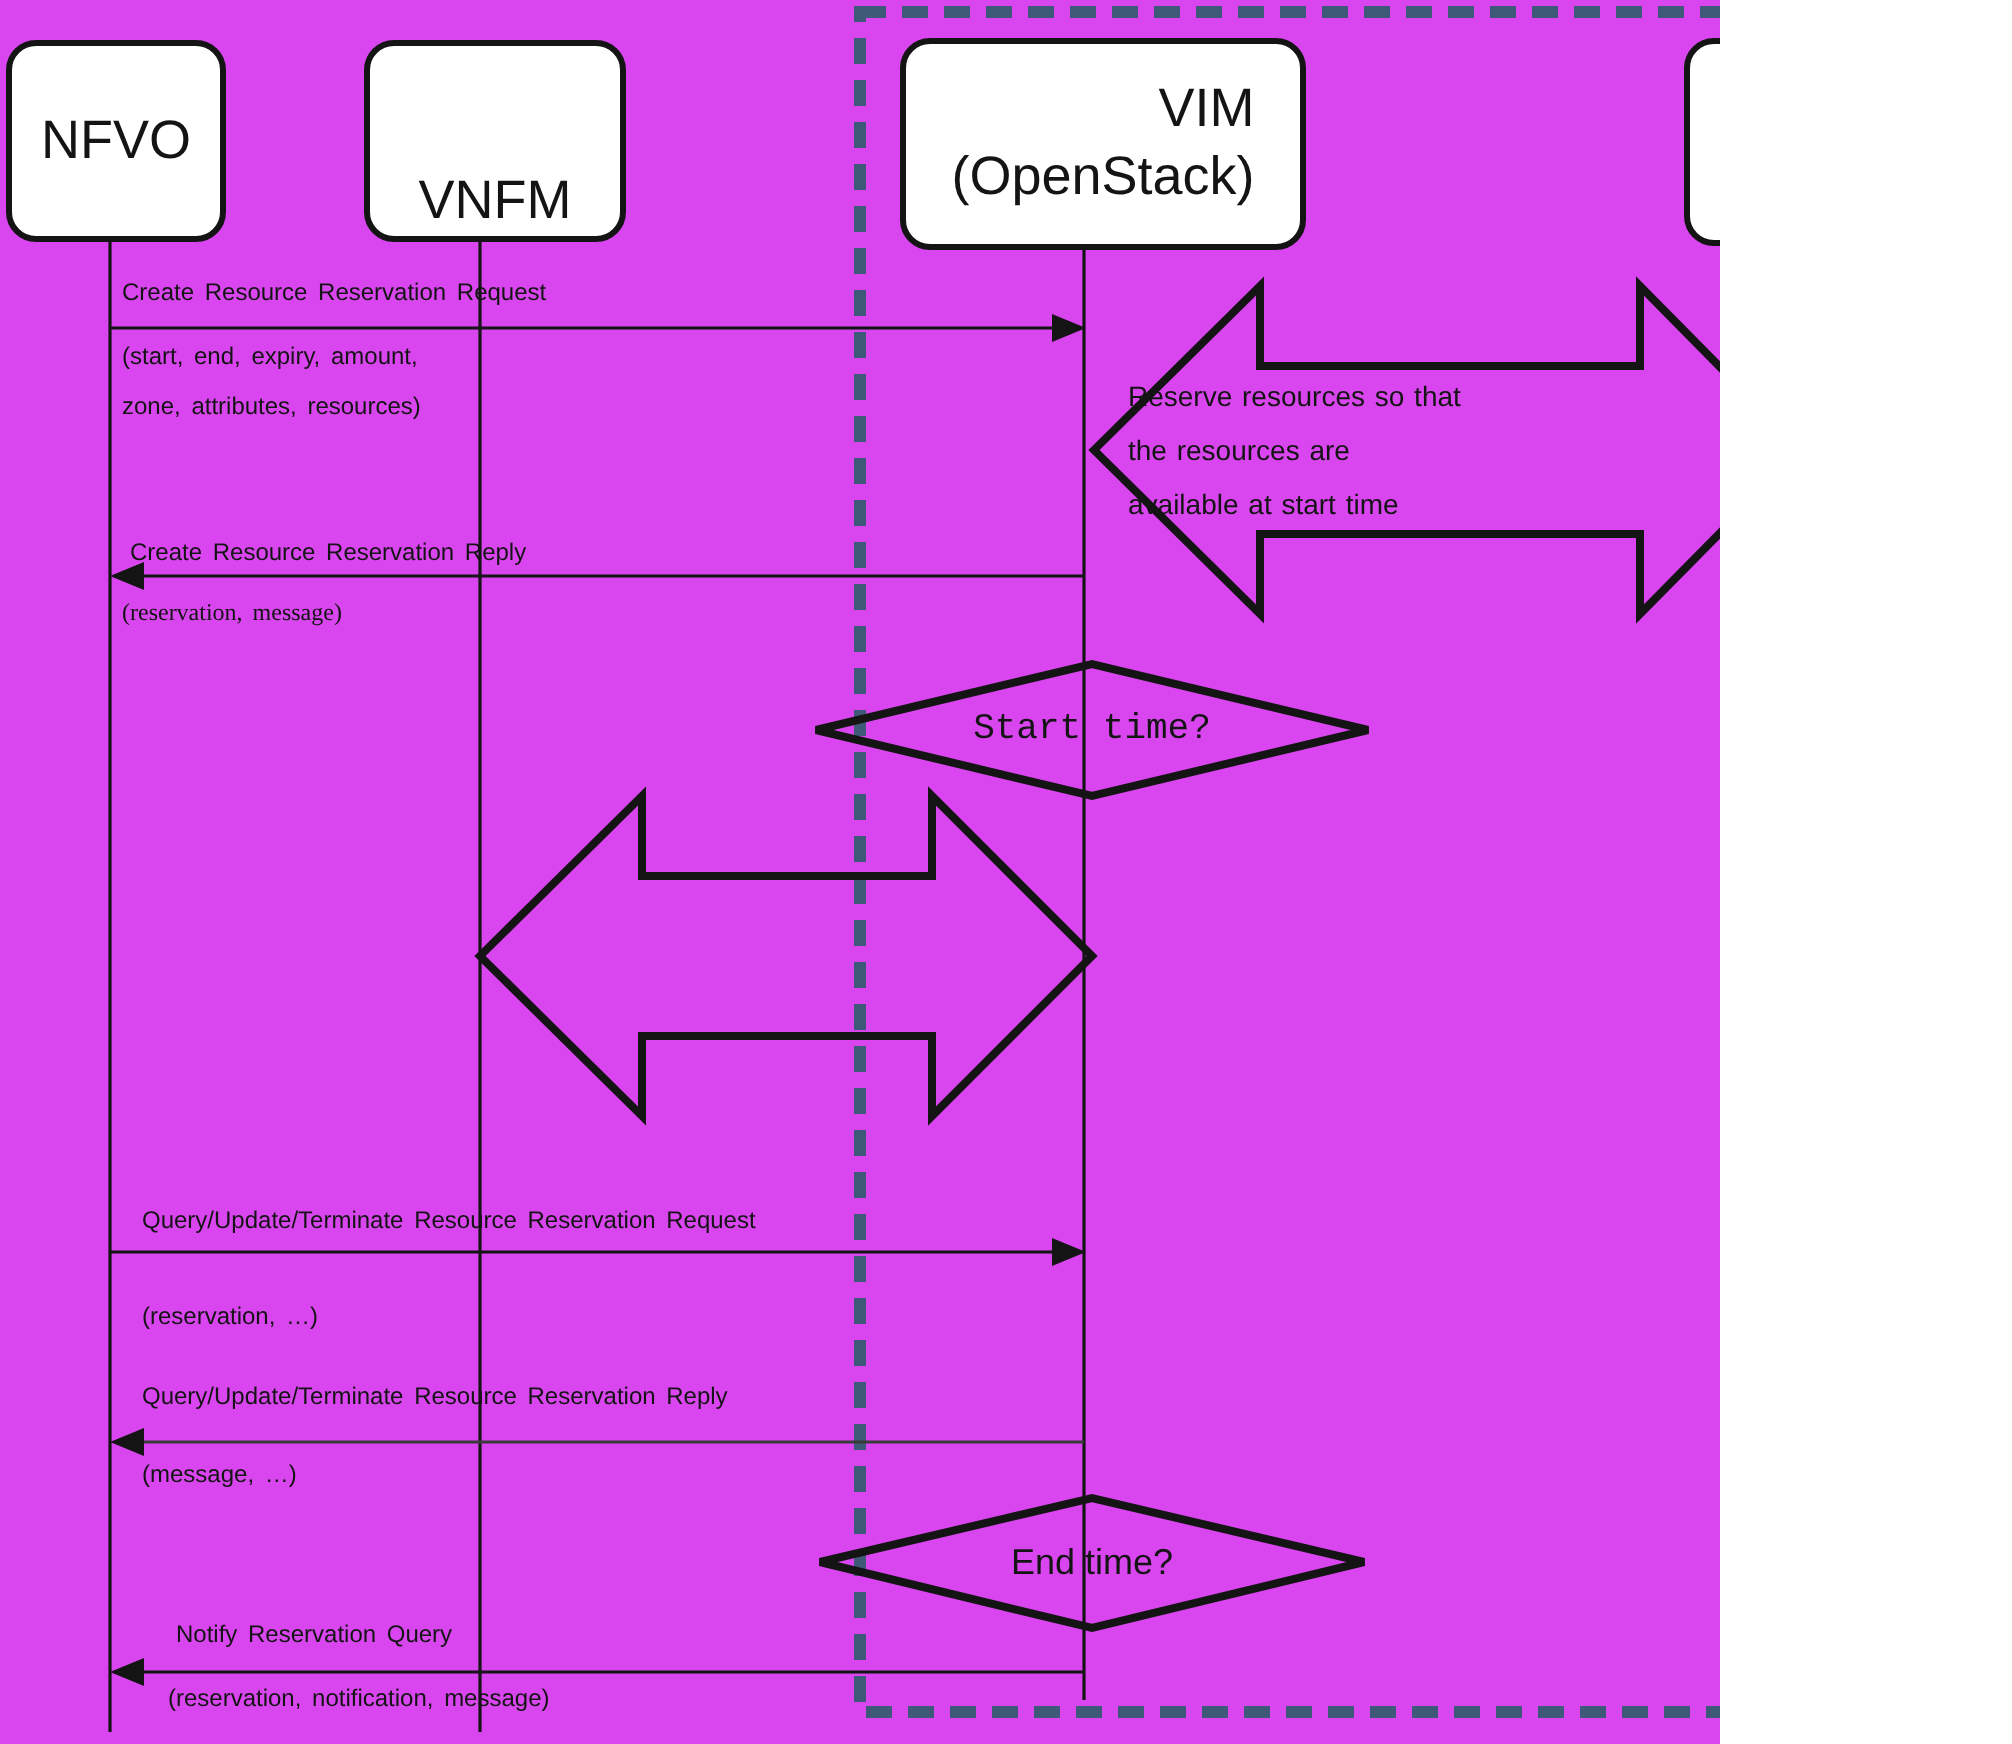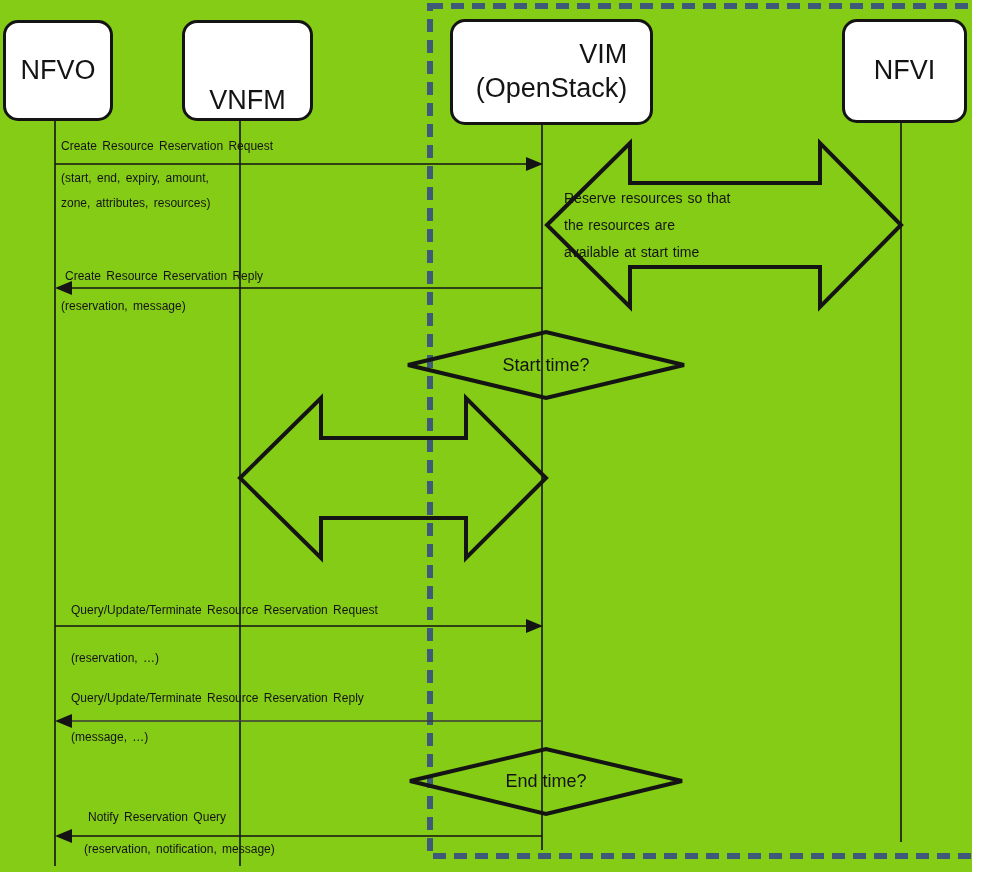--- a/index.html
+++ b/index.html
@@ -1,17 +1,17 @@
 <!DOCTYPE html>
 <html><head>
 <meta charset="utf-8">
 <style>
   html,body{margin:0;padding:0;background:#ffffff;}
   #canvas{
-    position:relative;width:972px;height:872px;background:#84cc16;
+    position:relative;width:860px;height:872px;background:#d946ef;
     font-family:"Liberation Sans","DejaVu Sans",sans-serif;color:#1a1a1a;
     overflow:hidden;
   }
   svg.layer{position:absolute;left:0;top:0;width:1006px;height:872px;}
   .actor-box{
     position:absolute;display:flex;align-items:center;justify-content:center;
     border:3px solid #141414;border-radius:15px;background:#ffffff;
     font-size:27px;line-height:1.25;text-align:center;white-space:pre-line;
     color:#141414;
   }
@@ -78,31 +78,31 @@
   </div>
   <div class="actor-box" style="left:842px;top:19px;width:119px;height:98px;">
     <span>NFVI</span>
   </div>
 
   <div class="msg-title" style="left:61px;top:134px;">Create Resource Reservation Request</div>
   <div class="msg-params" style="left:61px;top:166px;">(start, end, expiry, amount,
 zone, attributes, resources)</div>
 
   <div class="msg-title" style="left:65px;top:264px;">Create Resource Reservation Reply</div>
-  <div class="msg-params" style="left:61px;top:294px;">(reservation, message)</div>
+  <div class="msg-params" style="left:61px;top:294px;font-family:Liberation Serif, serif;">(reservation, message)</div>
 
   <div class="msg-title" style="left:71px;top:598px;">Query/Update/Terminate Resource Reservation Request</div>
   <div class="msg-params" style="left:71px;top:630px;margin-top:16px;">(reservation, …)</div>
 
   <div class="msg-title" style="left:71px;top:686px;">Query/Update/Terminate Resource Reservation Reply</div>
   <div class="msg-params" style="left:71px;top:725px;">(message, …)</div>
 
   <div class="msg-title" style="left:88px;top:805px;">Notify Reservation Query</div>
   <div class="msg-params" style="left:84px;top:837px;">(reservation, notification, message)</div>
 
   <div class="activity-label" style="left:564px;top:185px;width:320px;">Reserve resources so that
 the resources are
 available at start time</div>
 
-  <div class="decision-label" style="left:446px;top:354px;width:200px;">Start time?</div>
+  <div class="decision-label" style="left:446px;top:354px;width:200px;font-family:Liberation Mono, monospace;">Start time?</div>
   <div class="decision-label" style="left:446px;top:770px;width:200px;">End time?</div>
 
 </div>
 
 </body></html>

